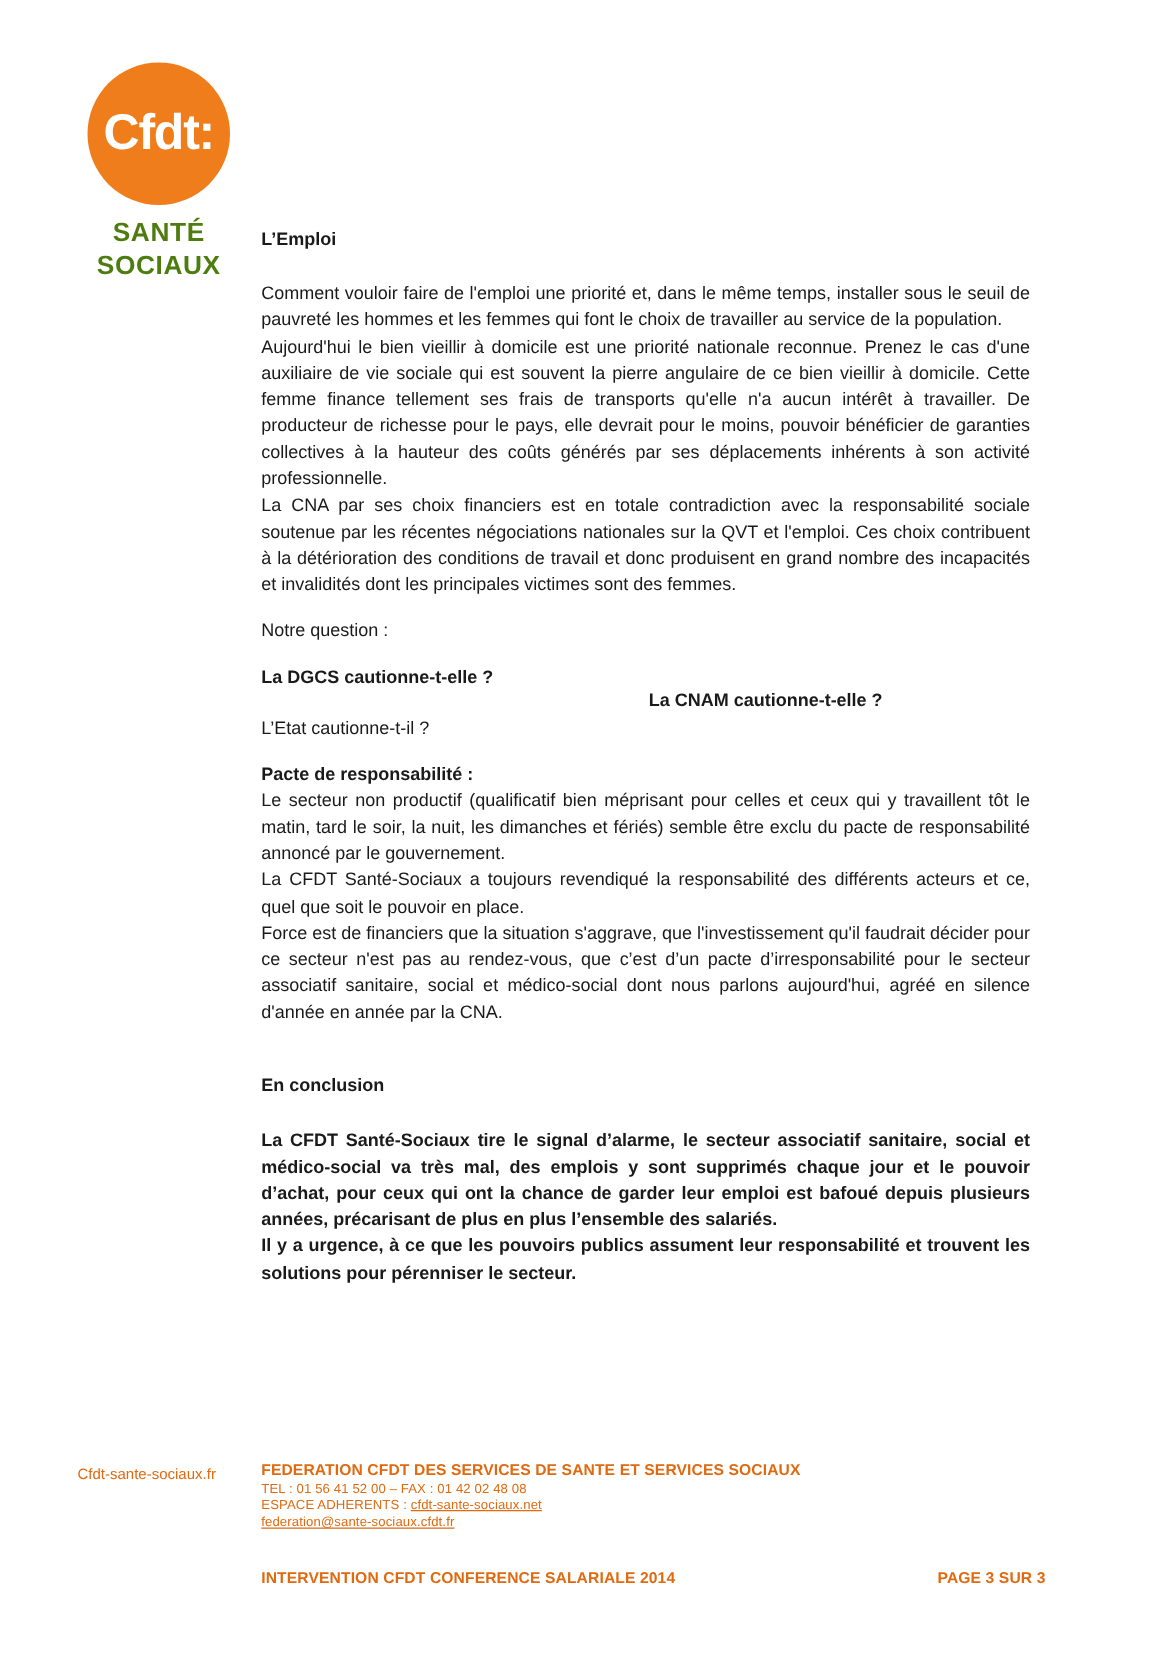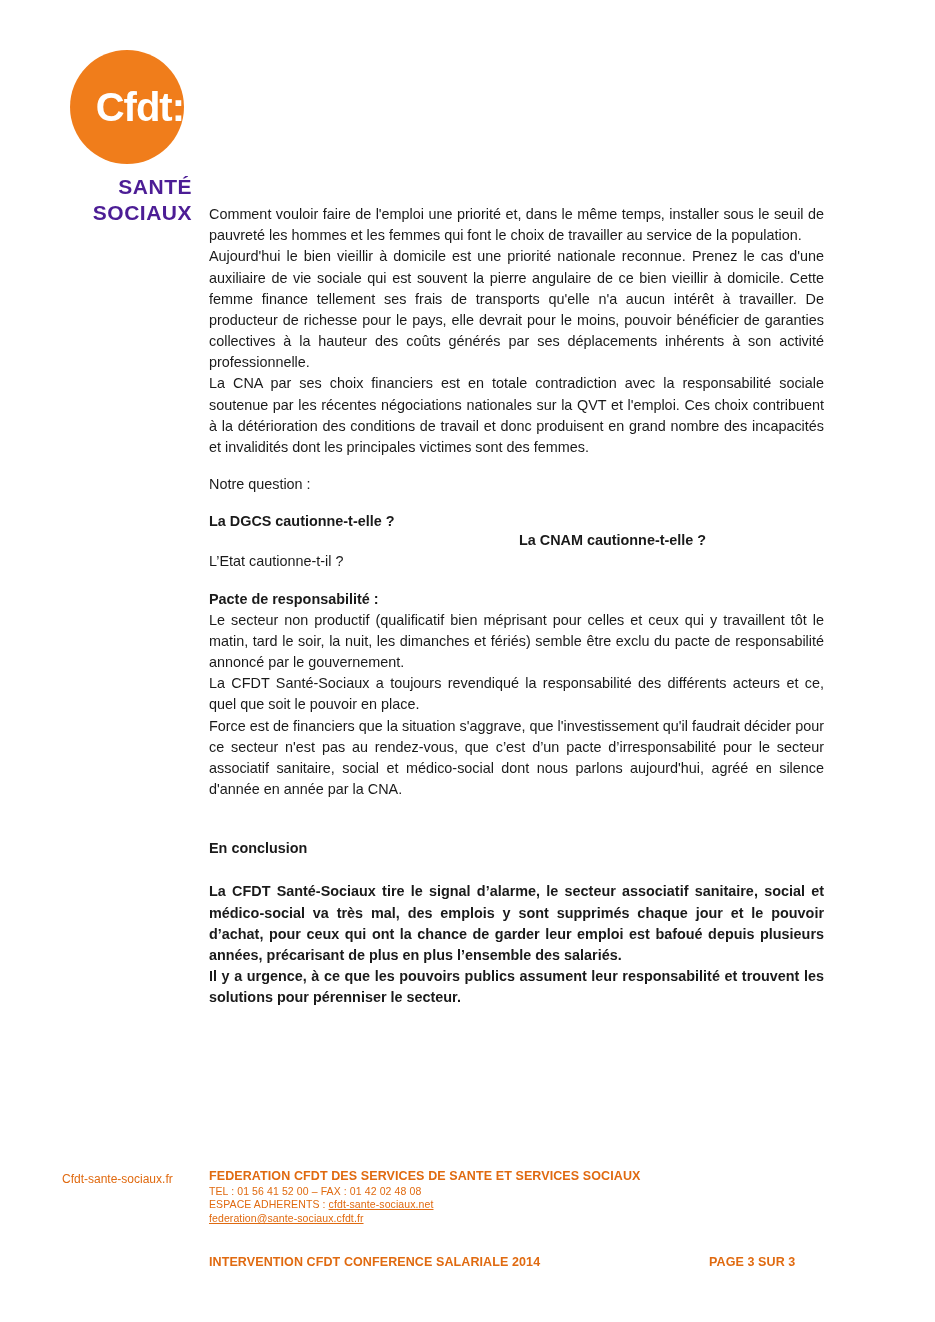--- a/index.html
+++ b/index.html
@@ -15,21 +15,21 @@
     position: relative;
     overflow: hidden;
   }
 
   
   .logo-block {
     position: absolute;
     left: 62px;
     top: 50px;
     width: 130px;
-    text-align: right;
+    text-align: center;
   }
   .logo-circle {
     width: 114px;
     height: 114px;
     border-radius: 50%;
     background: #F07D1B;
     margin: 0 auto;
     position: relative;
   }
   .logo-circle .logo-text {
@@ -39,21 +39,21 @@
     top: 50%;
     transform: translateY(-50%);
     color: #ffffff;
     font-size: 40px;
     font-weight: bold;
     letter-spacing: -1px;
     font-family: "Liberation Sans", sans-serif;
   }
   .logo-sub {
     margin-top: 10px;
-    color: #4c1d95;
+    color: #4d7c0f;
     font-size: 21px;
     font-weight: bold;
     line-height: 1.22;
     letter-spacing: 0.5px;
   }
 
   
   .doc {
     position: absolute;
     left: 209px;
@@ -127,39 +127,41 @@
   }
   .footer-bottom {
     position: absolute;
     left: 147px;
     top: 86px;
     width: 660px;
     font-size: 12.5px;
     font-weight: bold;
     letter-spacing: 0.1px;
     display: flex;
+    gap: 41px;
   }
   .footer-bottom .fb-left { width: 500px; }
   .footer-bottom .fb-right { flex: 1; }
 </style>
 </head>
 <body>
 
 <div class="logo-block">
   <div class="logo-circle">
     <div class="logo-text">Cfdt:</div>
   </div>
   <div class="logo-sub">
     <div>SANTÉ</div>
     <div>SOCIAUX</div>
   </div>
 </div>
 
 <div class="doc">
 
+  <p class="heading">L’Emploi</p>
   <div class="spacer-lg"></div>
   <p>Comment vouloir faire de l'emploi une priorité et, dans le même temps, installer sous le seuil de pauvreté les hommes et les femmes qui font le choix de travailler au service de la population.</p>
   <p>Aujourd'hui le bien vieillir à domicile est une priorité nationale reconnue. Prenez le cas d'une auxiliaire de vie sociale qui est souvent la pierre angulaire de ce bien vieillir à domicile. Cette femme finance tellement ses frais de transports qu'elle n'a aucun intérêt à travailler. De producteur de richesse pour le pays, elle devrait pour le moins, pouvoir bénéficier de garanties collectives à la hauteur des coûts générés par ses déplacements inhérents à son activité professionnelle.</p>
   <p>La CNA par ses choix  financiers est en totale contradiction avec la responsabilité sociale soutenue par les récentes négociations nationales sur la QVT et l'emploi. Ces choix contribuent à la détérioration des conditions de travail et donc produisent en grand nombre des incapacités et invalidités dont les principales victimes sont des femmes.</p>
 
   <div class="spacer-md"></div>
   <p>Notre question :</p>
   <div class="spacer-md"></div>
 
   <div class="question-row">

